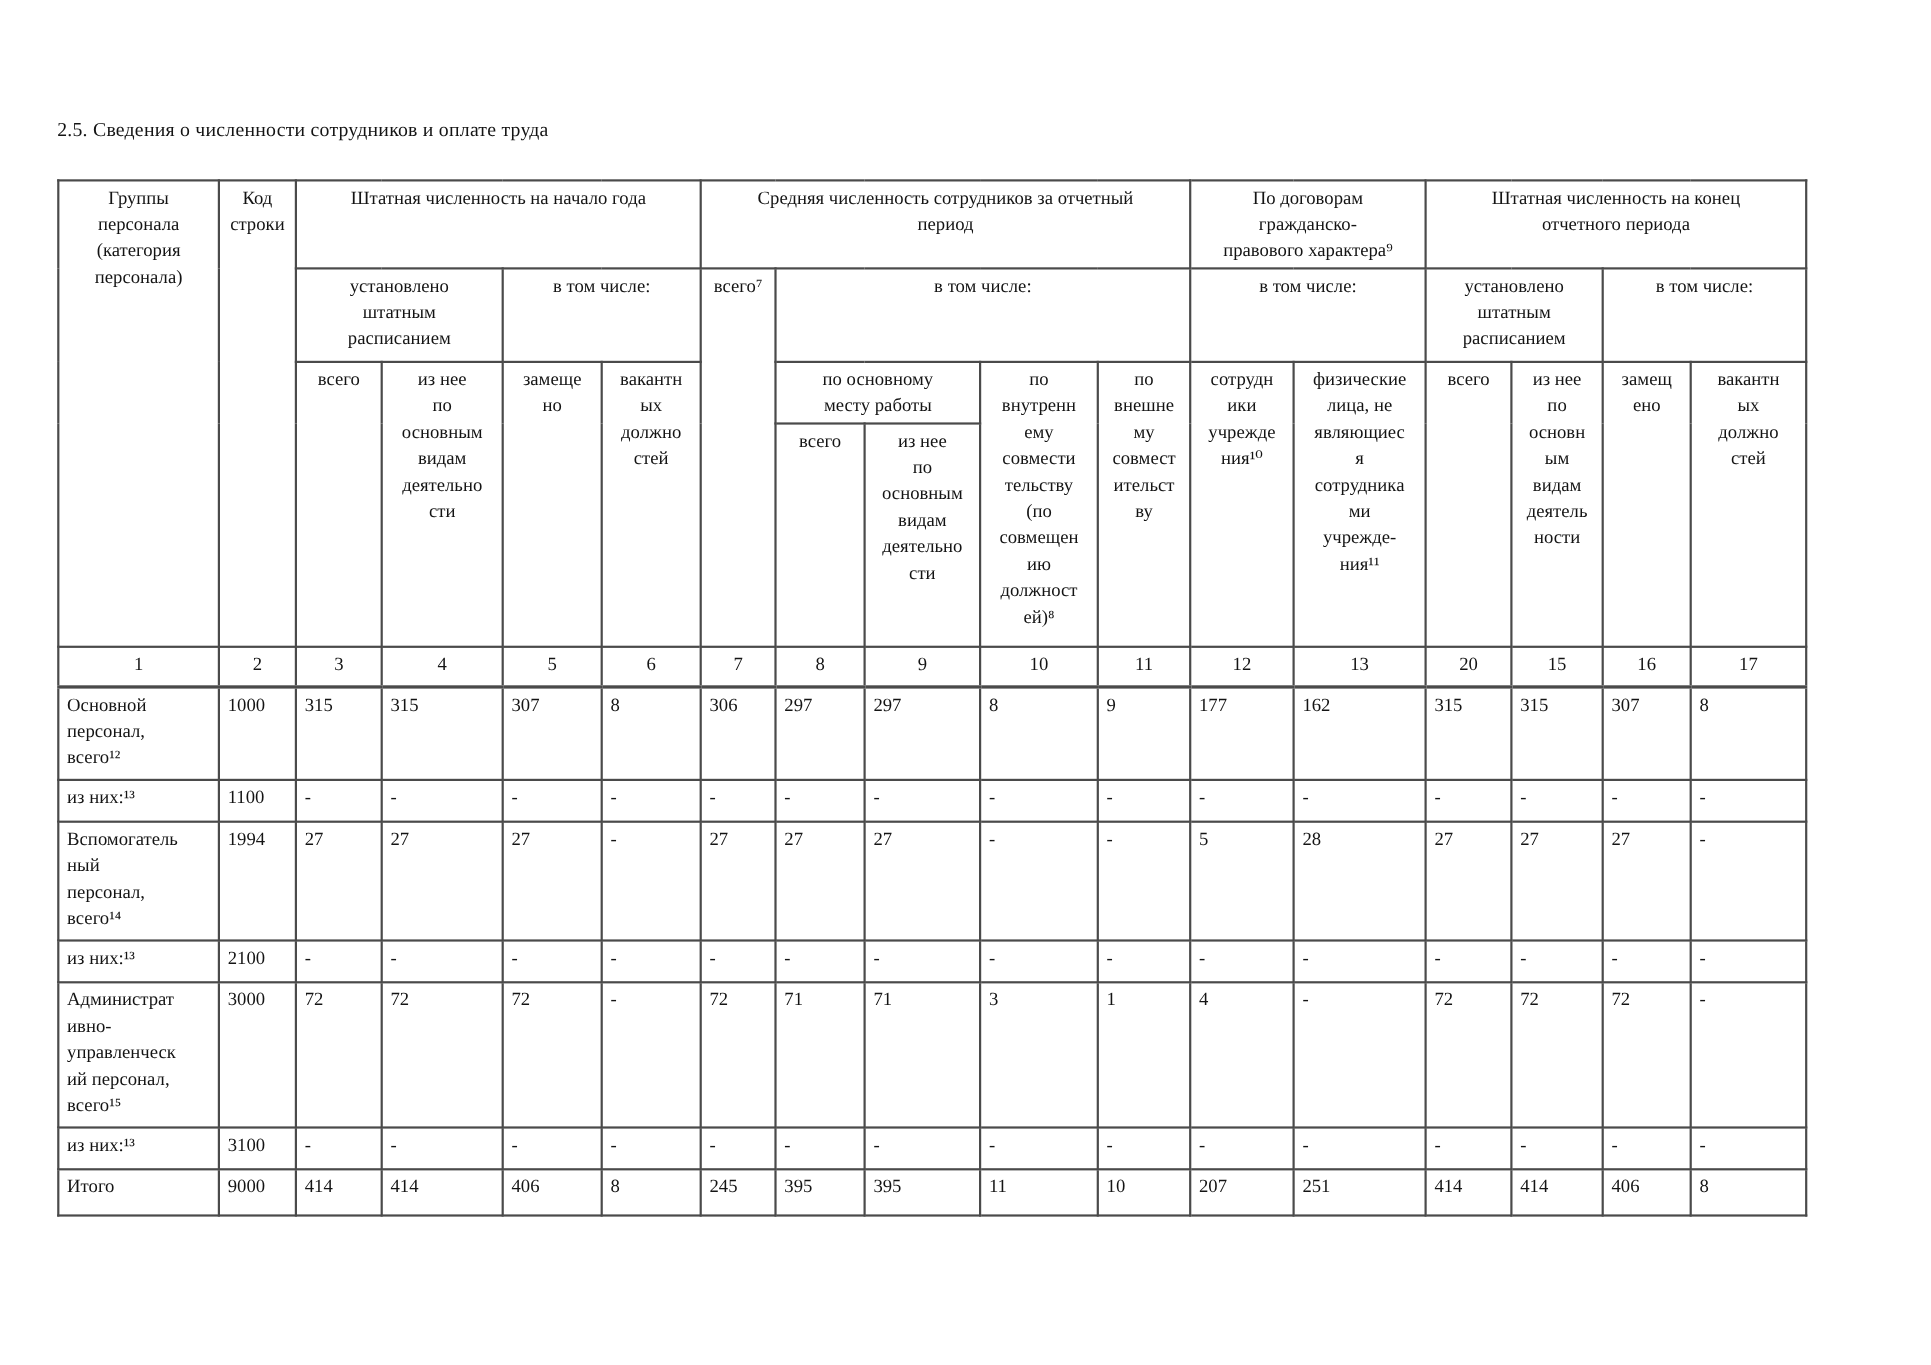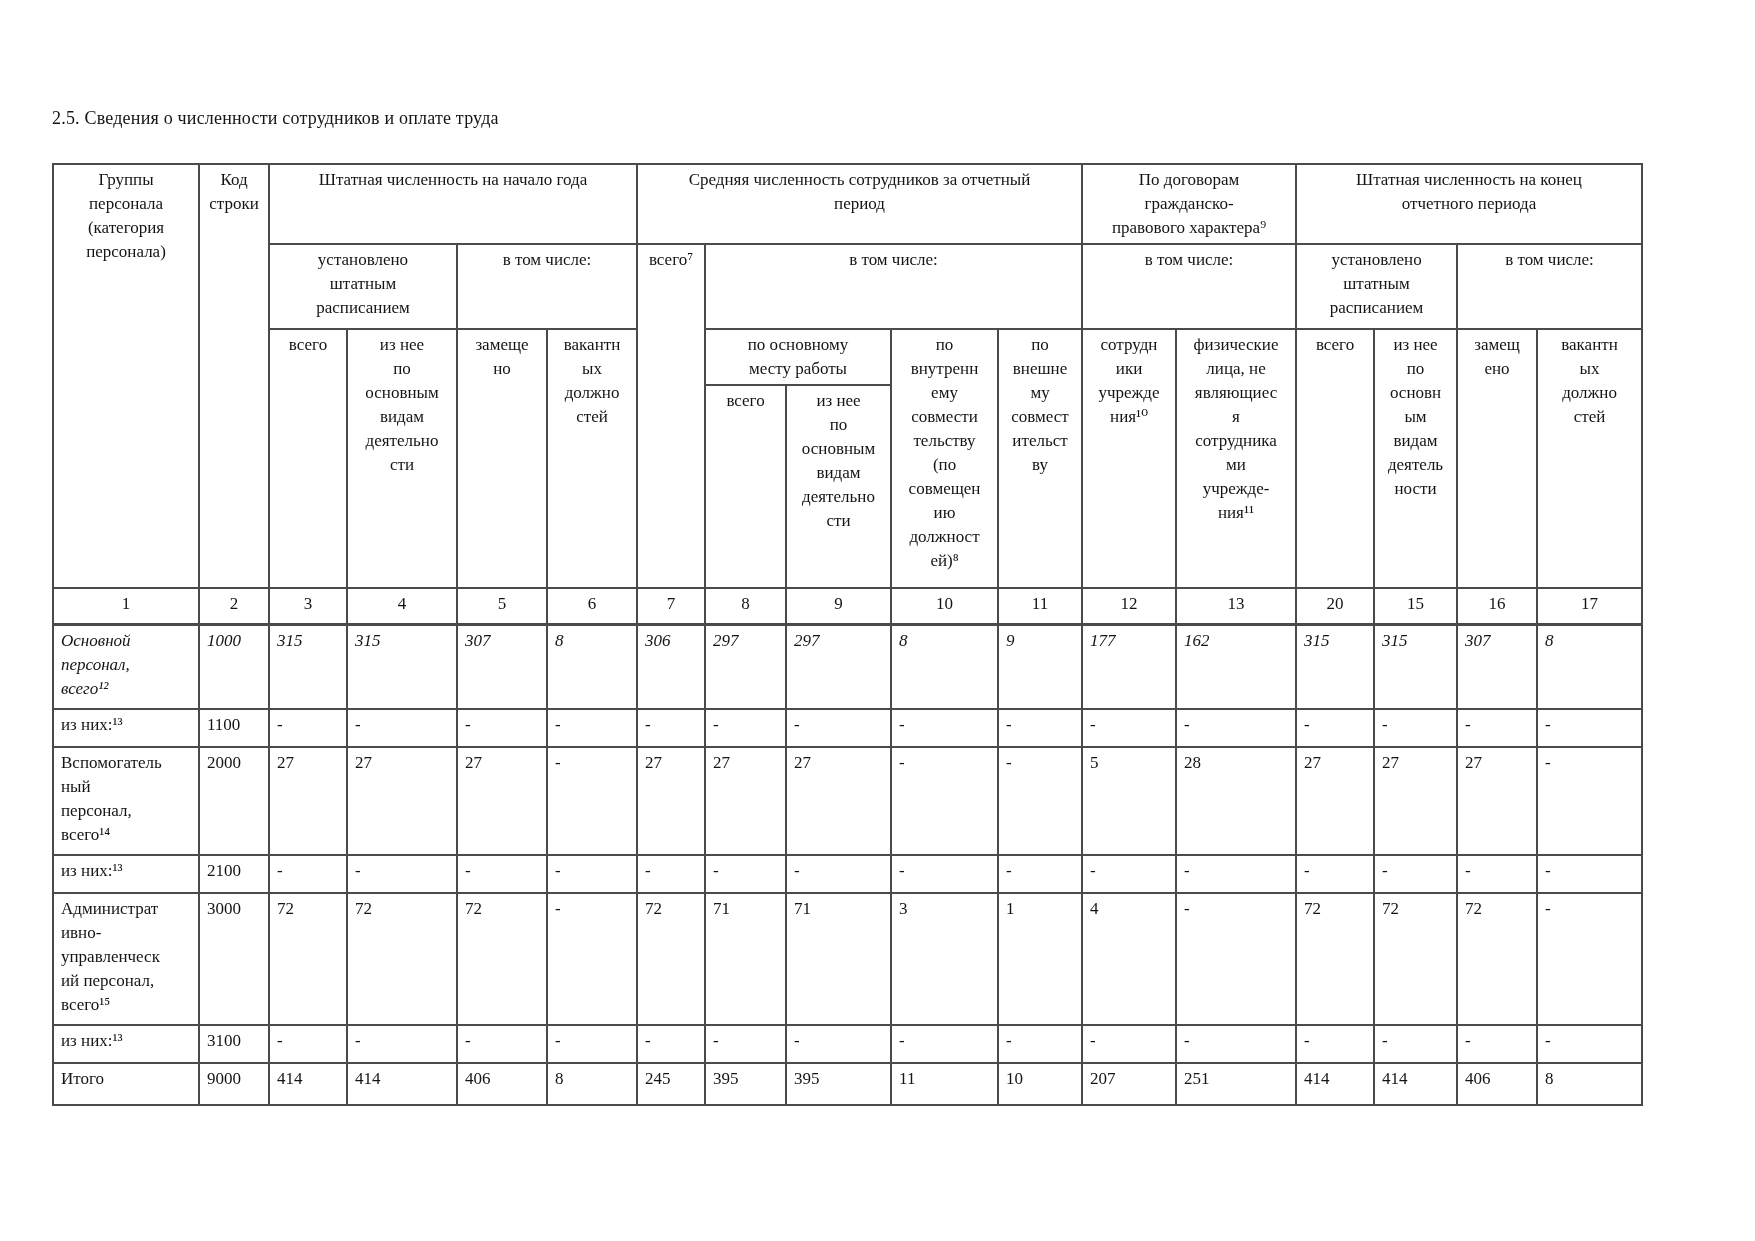--- a/index.html
+++ b/index.html
@@ -40,21 +40,21 @@
   td.lbl { text-align: left;   white-space: pre-line; }
   td.val { text-align: left; }
   td.code{ text-align: left; }
   td.num { text-align: center; }
   tr.h1 { height: 73px; }
   tr.h2 { height: 85px; }
   tr.h3 { height: 55px; }
   tr.h4 { height: 203px; }
   tr.hn { height: 36px; }
   tr.hn td { border-bottom-width: 3px; }
-  tr.r-main  { height: 85px; font-style: italic; }
+  tr.r-main  { height: 85px; }
   tr.r-dash  { height: 38px; }
   tr.r-aux   { height: 108px; }
   tr.r-adm   { height: 132px; padding-left: 13px; }
   tr.r-total { height: 42px; }
 </style>
 </head>
 <body>
 
 <div class="page">
 
@@ -243,21 +243,21 @@
         <td class="val">-</td>
         <td class="val">-</td>
         <td class="val">-</td>
       </tr>
 
       <tr class="r-aux">
         <td class="lbl">Вспомогатель
 ный
 персонал,
 всего¹⁴</td>
-        <td class="code">2000</td>
+        <td class="code">1994</td>
         <td class="val">27</td>
         <td class="val">27</td>
         <td class="val">27</td>
         <td class="val">-</td>
         <td class="val">27</td>
         <td class="val">27</td>
         <td class="val">27</td>
         <td class="val">-</td>
         <td class="val">-</td>
         <td class="val">5</td>

